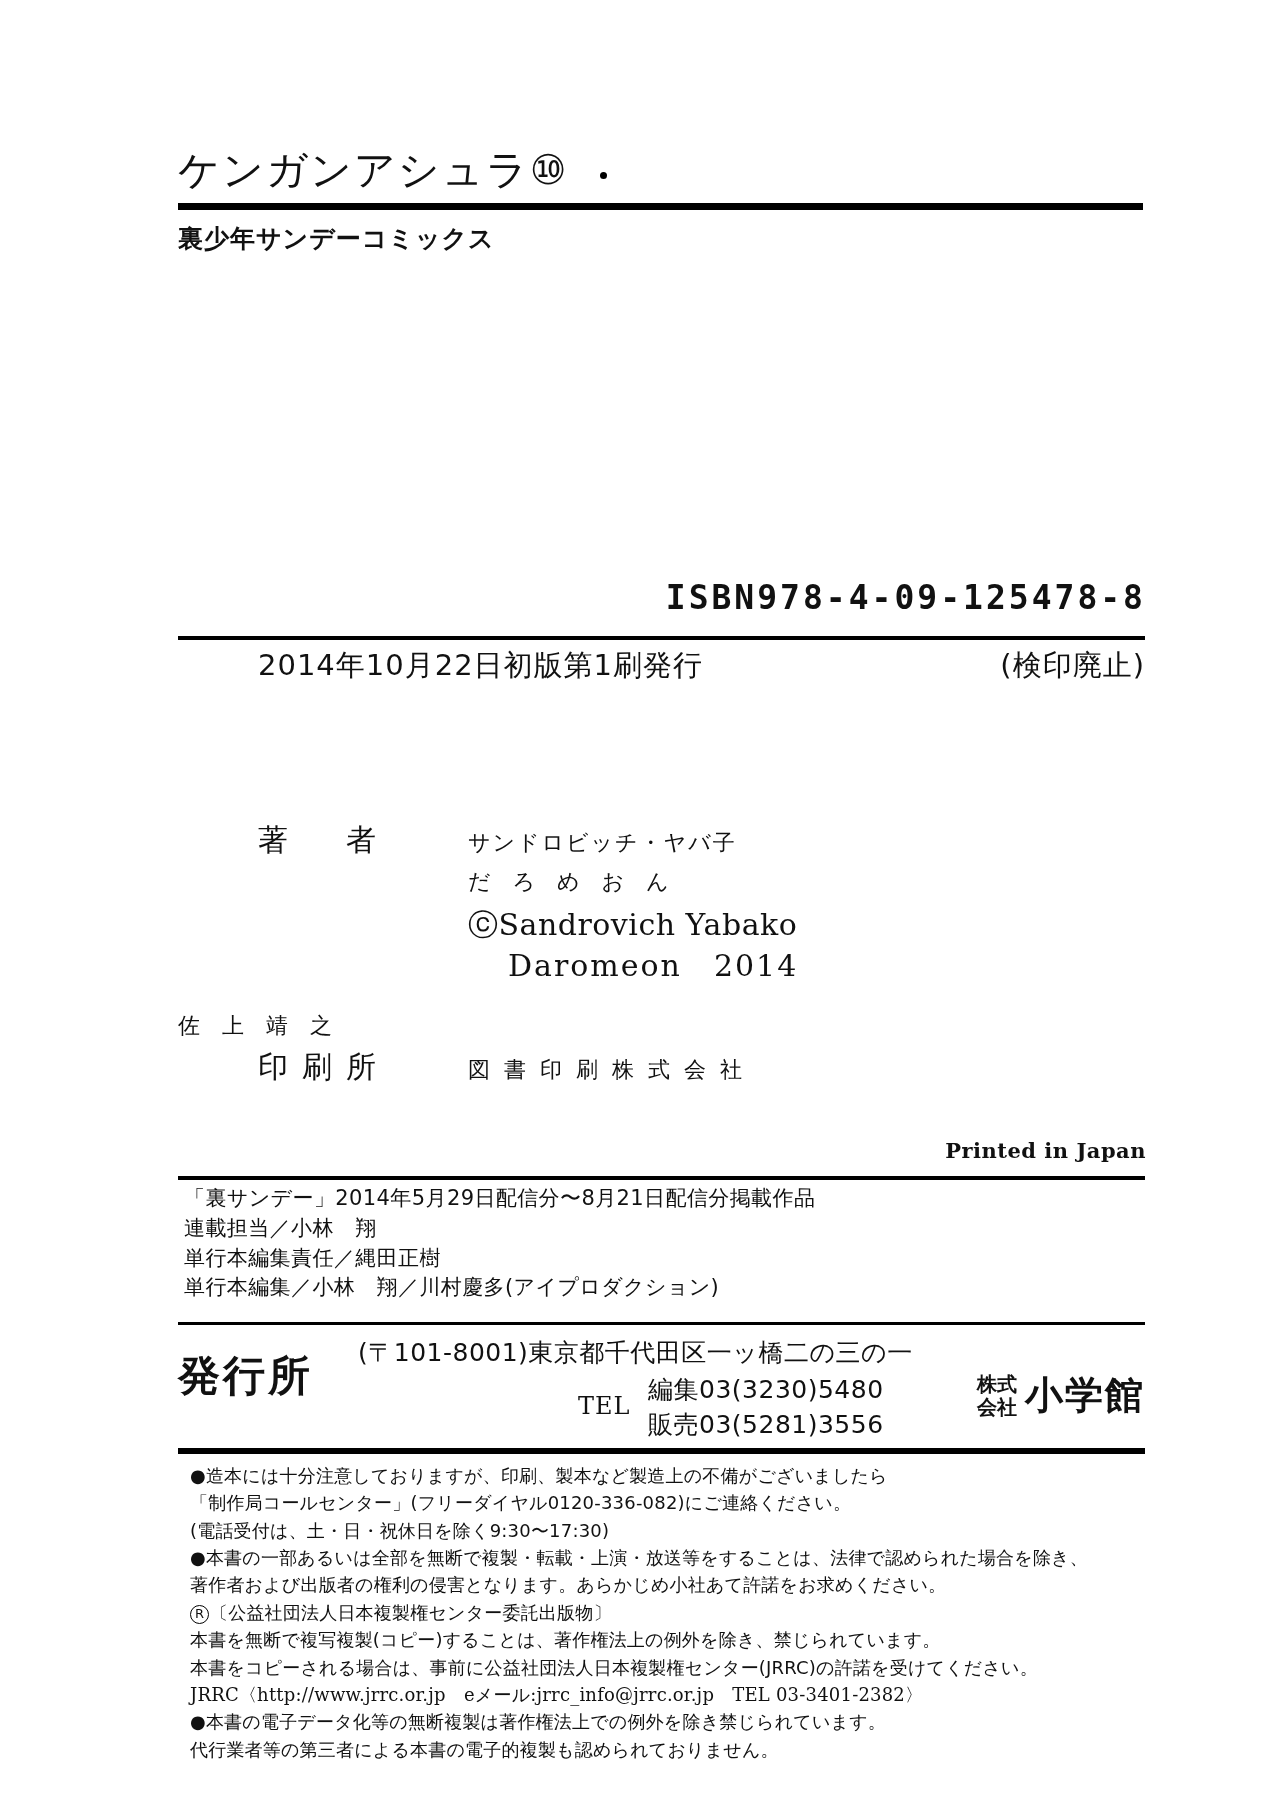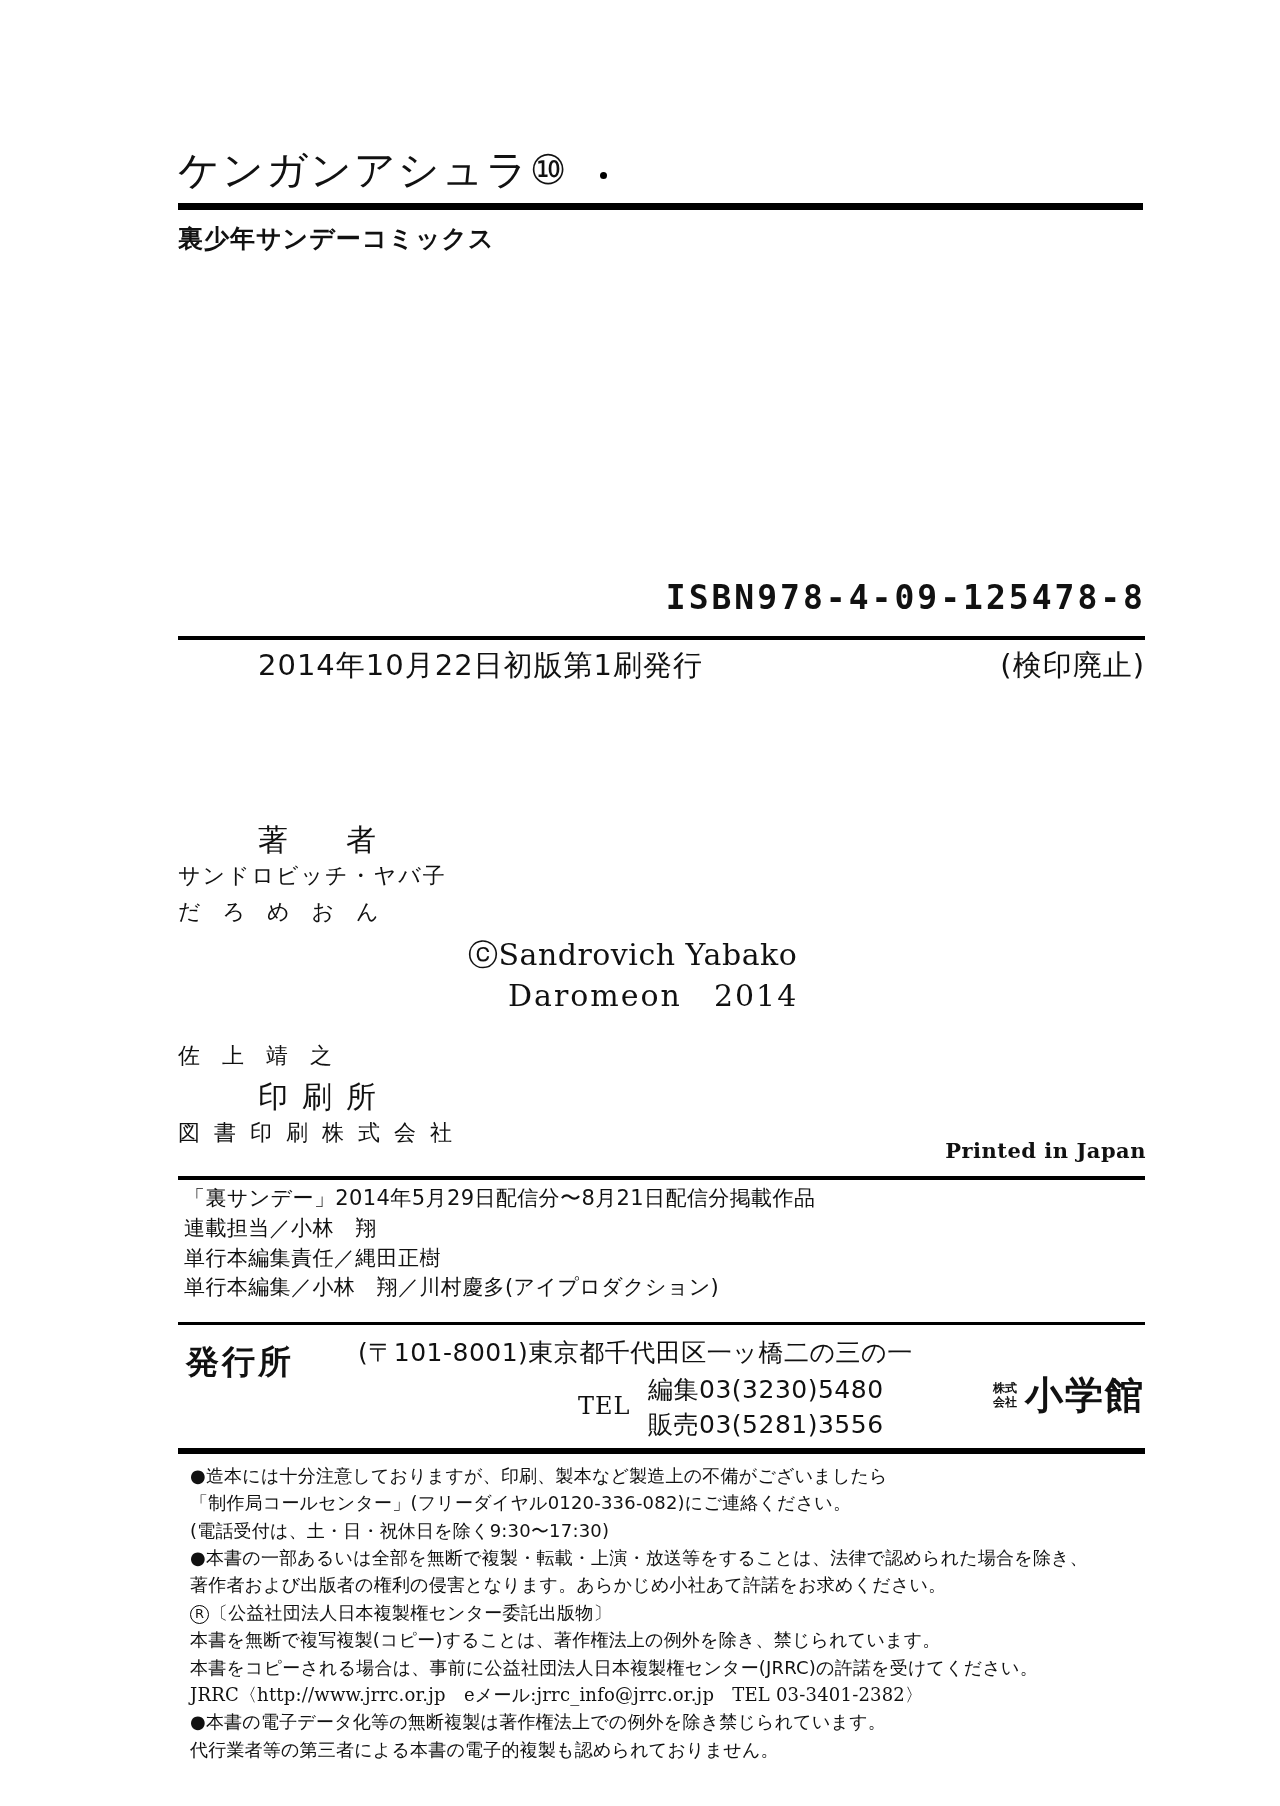--- a/index.html
+++ b/index.html
@@ -97,21 +97,20 @@
   .credits {
     position: absolute;
     left: 178px;
     top: 820px;
     width: 967px;
   }
   .credit-row {
     display: flex;
     align-items: baseline;
     margin-bottom: 6px;
-    flex-direction: column;
   }
   .credit-label {
     width: 290px;
     font-family: "DejaVu Sans", sans-serif;
     font-size: 30px;
     letter-spacing: 14px;
     padding-left: 80px;
     box-sizing: border-box;
     white-space: nowrap;
   }
@@ -182,26 +181,25 @@
   .pub-block {
     position: absolute;
     left: 178px;
     top: 1330px;
     width: 967px;
     height: 110px;
   }
   .pub-label {
     position: absolute;
     left: 0;
-    top: 10px;
-    font-family: "DejaVu Sans", sans-serif;
-    font-weight: bold;
-    font-size: 33px;
+    top: 18px;
+    font-family: "DejaVu Sans", sans-serif;
+    font-weight: bold;
+    font-size: 42px;
     letter-spacing: 3px;
-    margin-left: 8px;
   }
   .pub-address {
     position: absolute;
     left: 180px;
     top: 6px;
     font-family: "DejaVu Sans", sans-serif;
     font-size: 25px;
     letter-spacing: 0.5px;
     white-space: nowrap;
   }
@@ -226,21 +224,21 @@
   .pub-company {
     position: absolute;
     right: 0;
     top: 40px;
     display: flex;
     align-items: center;
     font-family: "DejaVu Sans", sans-serif;
     font-weight: bold;
   }
   .pub-company-kk {
-    font-size: 12px;
+    font-size: 20px;
     line-height: 1.15;
     text-align: center;
     margin-right: 8px;
   }
   .pub-company-name {
     font-size: 38px;
     letter-spacing: 2px;
   }
 
   

